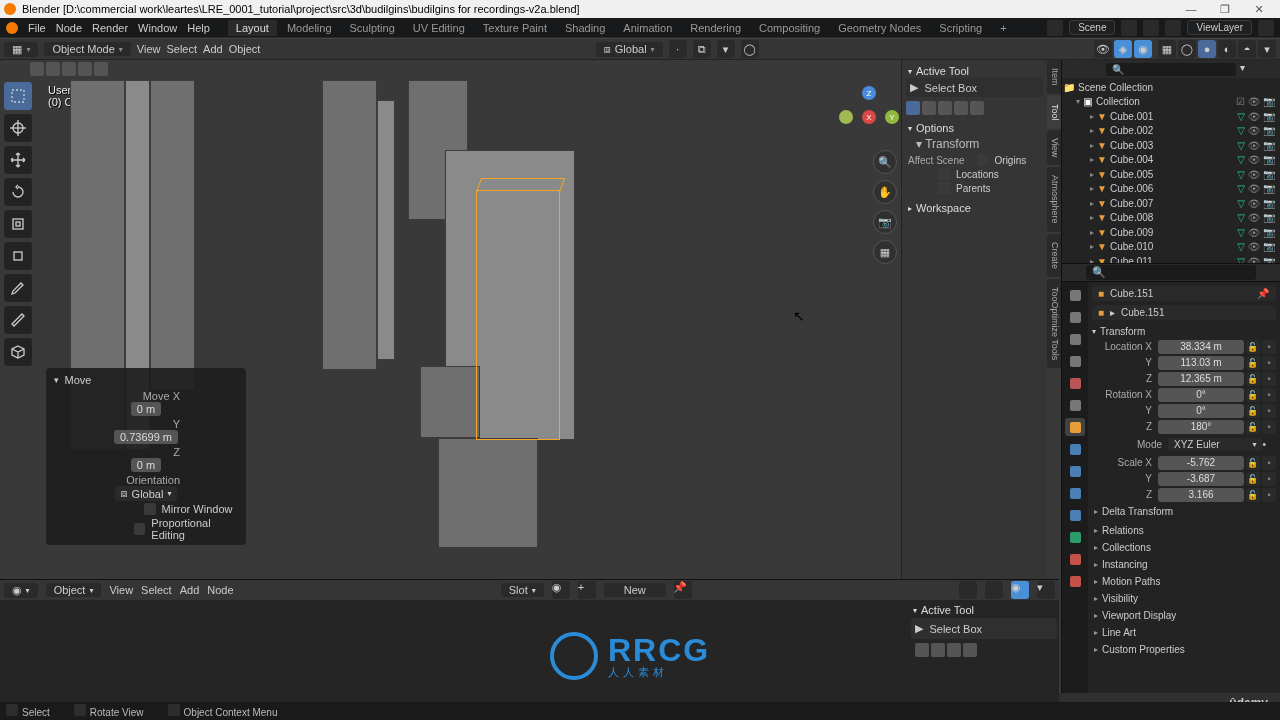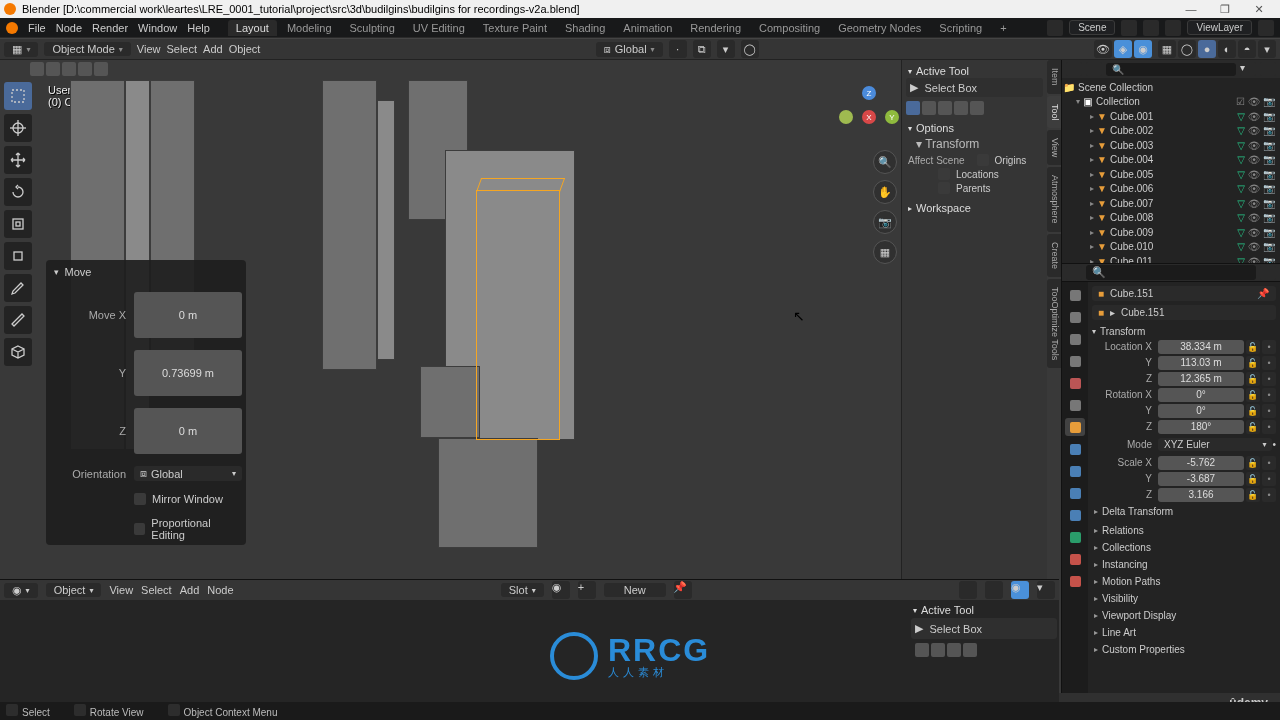--- a/index.html
+++ b/index.html
@@ -59,23 +59,23 @@
   .building { position: absolute; background: #6f6f6f; border: 1px solid #3c3c3c; }
   .building.light { background: #8a8a8a; }
   .selected-outline { position: absolute; border: 1px solid #f5a623; pointer-events: none; }
 
   .cursor-cross { position: absolute; font-size: 14px; color: #000; }
 
   
   .movepanel { position: absolute; left: 46px; bottom: 148px; width: 200px; background: rgba(30,30,30,.92); border-radius: 4px; padding: 4px; font-size: 11px; color: #ccc; }
   .movepanel .hdr { display: flex; align-items: center; gap: 6px; padding: 2px 4px; }
   .movepanel .hdr .caret { font-size: 9px; }
-  .movepanel .row { display: flex; align-items: center; margin-top: 12px; }
+  .movepanel .row { display: flex; align-items: center; margin-top: 2px; flex-direction: column; }
   .movepanel .row label { width: 84px; text-align: right; padding-right: 8px; color: #aaa; }
-  .movepanel .row .val { flex: 1; background: #555; border-radius: 3px; padding: 17px 6px; text-align: center; color: #ddd; }
+  .movepanel .row .val { flex: 1; background: #555; border-radius: 3px; padding: 1px 6px; text-align: center; color: #ddd; }
   .movepanel .row .dd { flex: 1; background: #2a2a2a; border-radius: 3px; padding: 1px 6px; display: flex; align-items: center; gap: 4px; }
   .movepanel .row .check { display: flex; align-items: center; gap: 6px; margin-left: 84px; }
   .movepanel .row .checkbox { width: 12px; height: 12px; background: #3a3a3a; border-radius: 2px; }
 
   
   .ntabs { position: absolute; right: 0; top: 0; width: 14px; display: flex; flex-direction: column; gap: 2px; }
   .ntabs .ntab { writing-mode: vertical-rl; background: #2a2a2a; padding: 8px 1px; font-size: 9px; color: #aaa; border-radius: 3px 0 0 3px; }
   .ntabs .ntab.active { background: #3d3d3d; color: #ddd; }
 
   
@@ -117,21 +117,21 @@
   .properties .pcontent { flex: 1; overflow: hidden; font-size: 10px; color: #ccc; padding: 4px; }
   .properties .pcrumb { background: #2a2a2a; border-radius: 3px; padding: 2px 6px; margin-bottom: 4px; display: flex; align-items: center; gap: 6px; }
   .properties .pcrumb .pin { margin-left: auto; font-size: 10px; color: #888; }
   .properties .psect { margin-bottom: 2px; }
   .properties .psect .psh { display: flex; align-items: center; gap: 4px; padding: 2px 0; }
   .properties .psect .psh .caret { font-size: 8px; }
   .properties .prow { display: flex; align-items: center; height: 15px; margin-bottom: 1px; }
   .properties .prow .plabel { width: 66px; text-align: right; padding-right: 6px; color: #aaa; }
   .properties .prow .pval { flex: 1; background: #555; border-radius: 3px; padding: 0 6px; text-align: center; color: #ddd; height: 14px; line-height: 14px; }
   .properties .prow .ctrl { width: 14px; height: 14px; margin-left: 2px; background: #2a2a2a; border-radius: 2px; display: flex; align-items: center; justify-content: center; font-size: 9px; color: #888; }
-  .properties .mode { display: flex; align-items: center; height: 17px; margin: 2px 0; }
+  .properties .mode { display: flex; align-items: center; height: 17px; margin: 2px 10px; }
   .properties .mode .plabel { width: 66px; text-align: right; padding-right: 6px; color: #aaa; }
   .properties .mode .dd { flex: 1; background: #2a2a2a; border-radius: 3px; padding: 1px 6px; display: flex; align-items: center; justify-content: space-between; }
   .properties .coll { padding: 3px 2px; display: flex; align-items: center; gap: 4px; }
   .properties .coll .caret { font-size: 8px; color: #999; }
 
   
   .watermark { position: absolute; pointer-events: none; opacity: .10; color: #0003; font-size: 48px; font-weight: bold; letter-spacing: 4px; }
   .rrcg-logo { position: absolute; left: 550px; bottom: 40px; display: flex; align-items: center; gap: 10px; pointer-events: none; }
   .rrcg-logo .ring { width: 48px; height: 48px; border: 4px solid #2a8cd8; border-radius: 50%; }
   .rrcg-logo .txt { font-size: 32px; font-weight: bold; color: #2a8cd8; letter-spacing: 2px; }

